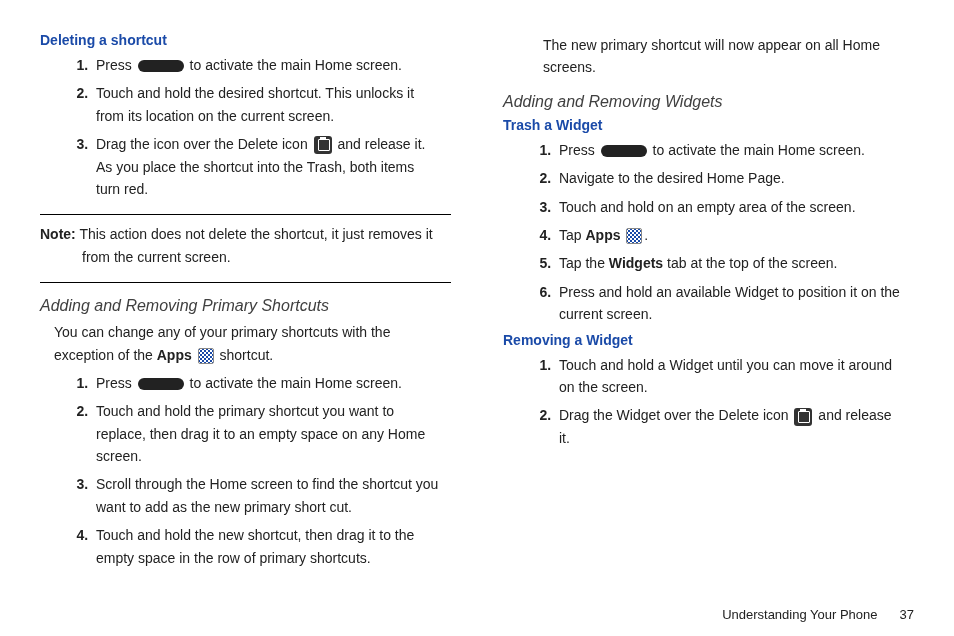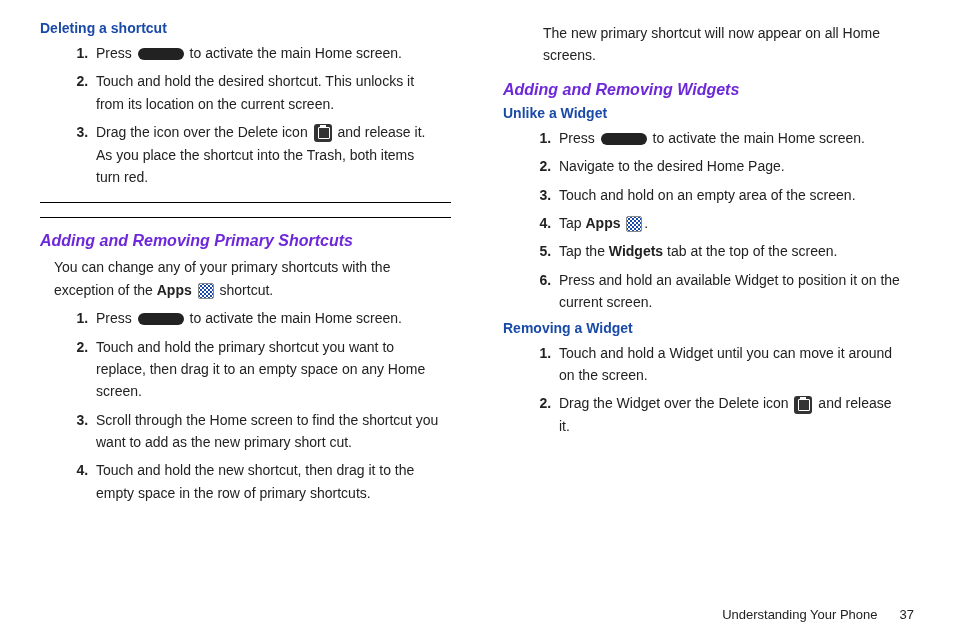--- a/index.html
+++ b/index.html
@@ -9,37 +9,37 @@
     font-family: Arial, Helvetica, sans-serif;
     font-size: 14px;
     color: #222;
     width: 954px;
     height: 636px;
     overflow: hidden;
     box-sizing: border-box;
   }
   .page {
     display: flex;
-    padding: 16px 40px 10px 40px;
+    padding: 28px 40px 10px 40px;
     gap: 52px;
     box-sizing: border-box;
   }
   .col {
     width: 50%;
     box-sizing: border-box;
   }
   .h-blue-small {
     color: #1a4aa8;
     font-weight: bold;
     font-size: 14px;
     margin: 4px 0 6px 0;
   }
   .h-blue-ital {
-    color: #6d28d9;
-    font-weight: bold;
+    color: #404040;
+    font-weight: normal;
     font-style: italic;
     font-size: 16px;
     margin: 14px 0 6px 0;
   }
   ol {
     margin: 4px 0 4px 0;
     padding-left: 40px;
   }
   li {
     margin: 6px 12px;
@@ -139,20 +139,23 @@
     <ol>
       <li>
         <span>Press </span><span class="btn-blank"></span><span> to activate the main Home screen.</span>
       </li>
       <li>Touch and hold the desired shortcut. This unlocks it from its location on the current screen.</li>
       <li>
         <span>Drag the icon over the Delete icon </span><span class="icon-trash"></span><span> and release it. As you place the shortcut into the Trash, both items turn red.</span>
       </li>
     </ol>
     <hr class="note-rule">
+    <div class="note">
+      <b>Note:</b><span> This action does not delete the shortcut, it just removes it from the current screen.</span>
+    </div>
     <hr class="note-rule">
 
     <div class="h-blue-ital">Adding and Removing Primary Shortcuts</div>
     <p>
       <span>You can change any of your primary shortcuts with the exception of the </span><b>Apps</b> <span class="icon-apps"></span><span> shortcut.</span>
     </p>
     <ol>
       <li>
         <span>Press </span><span class="btn-blank"></span><span> to activate the main Home screen.</span>
       </li>
@@ -160,21 +163,21 @@
       <li>Scroll through the Home screen to find the shortcut you want to add as the new primary short cut.</li>
       <li>Touch and hold the new shortcut, then drag it to the empty space in the row of primary shortcuts.</li>
     </ol>
   </div>
 
   <div class="col">
     <p style="margin-left:40px">The new primary shortcut will now appear on all Home screens.</p>
 
     <div class="h-blue-ital">Adding and Removing Widgets</div>
 
-    <div class="h-blue-small">Unlike a Widget</div>
+    <div class="h-blue-small">Trash a Widget</div>
     <ol>
       <li>
         <span>Press </span><span class="btn-blank"></span><span> to activate the main Home screen.</span>
       </li>
       <li>Navigate to the desired Home Page.</li>
       <li>Touch and hold on an empty area of the screen.</li>
       <li>
         <span>Tap </span><b>Apps</b> <span class="icon-apps"></span><span>.</span>
       </li>
       <li>

